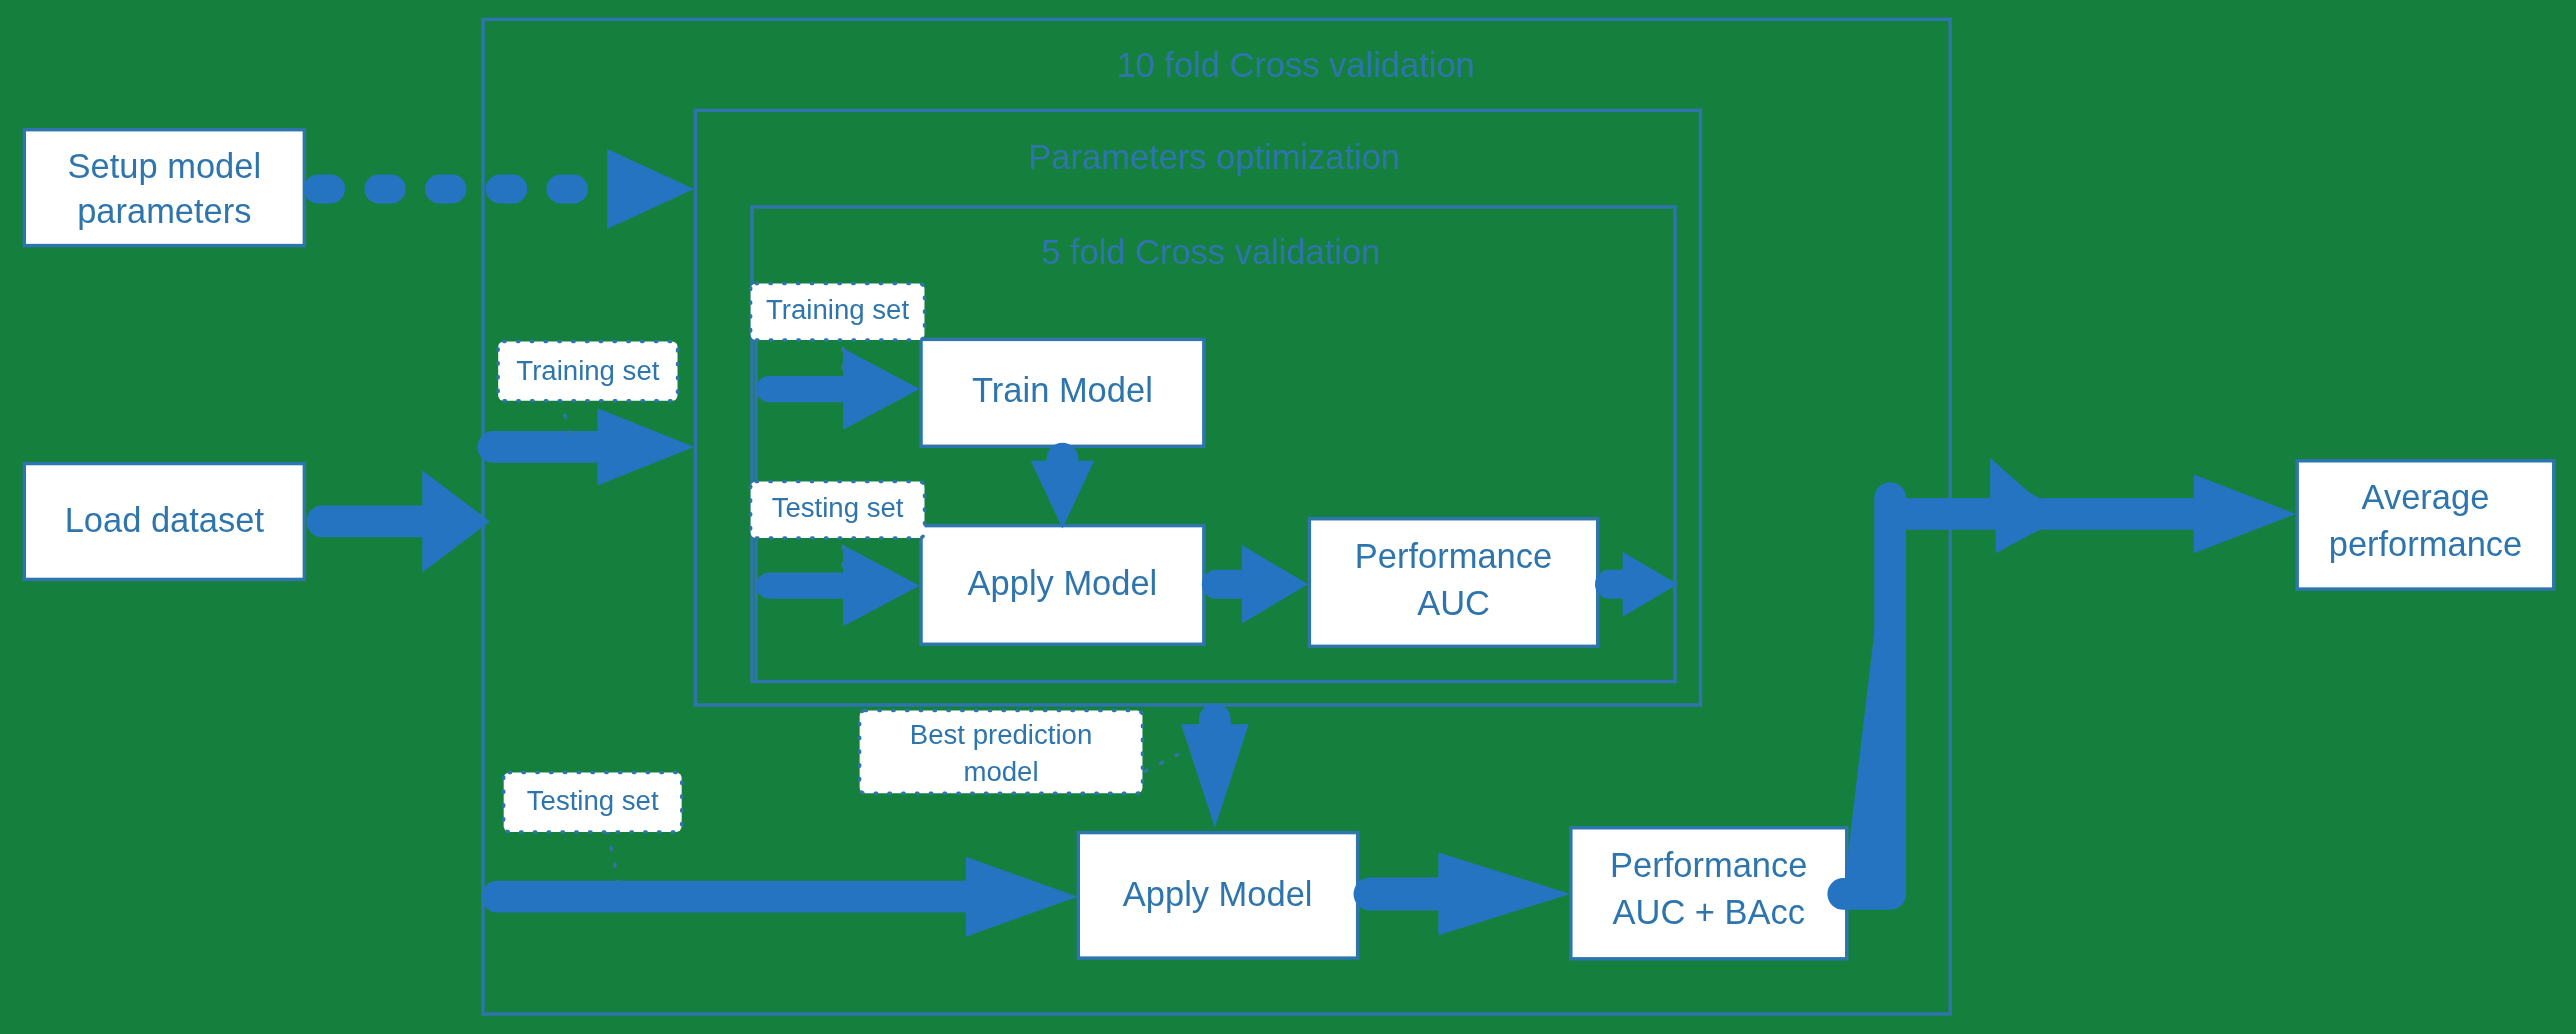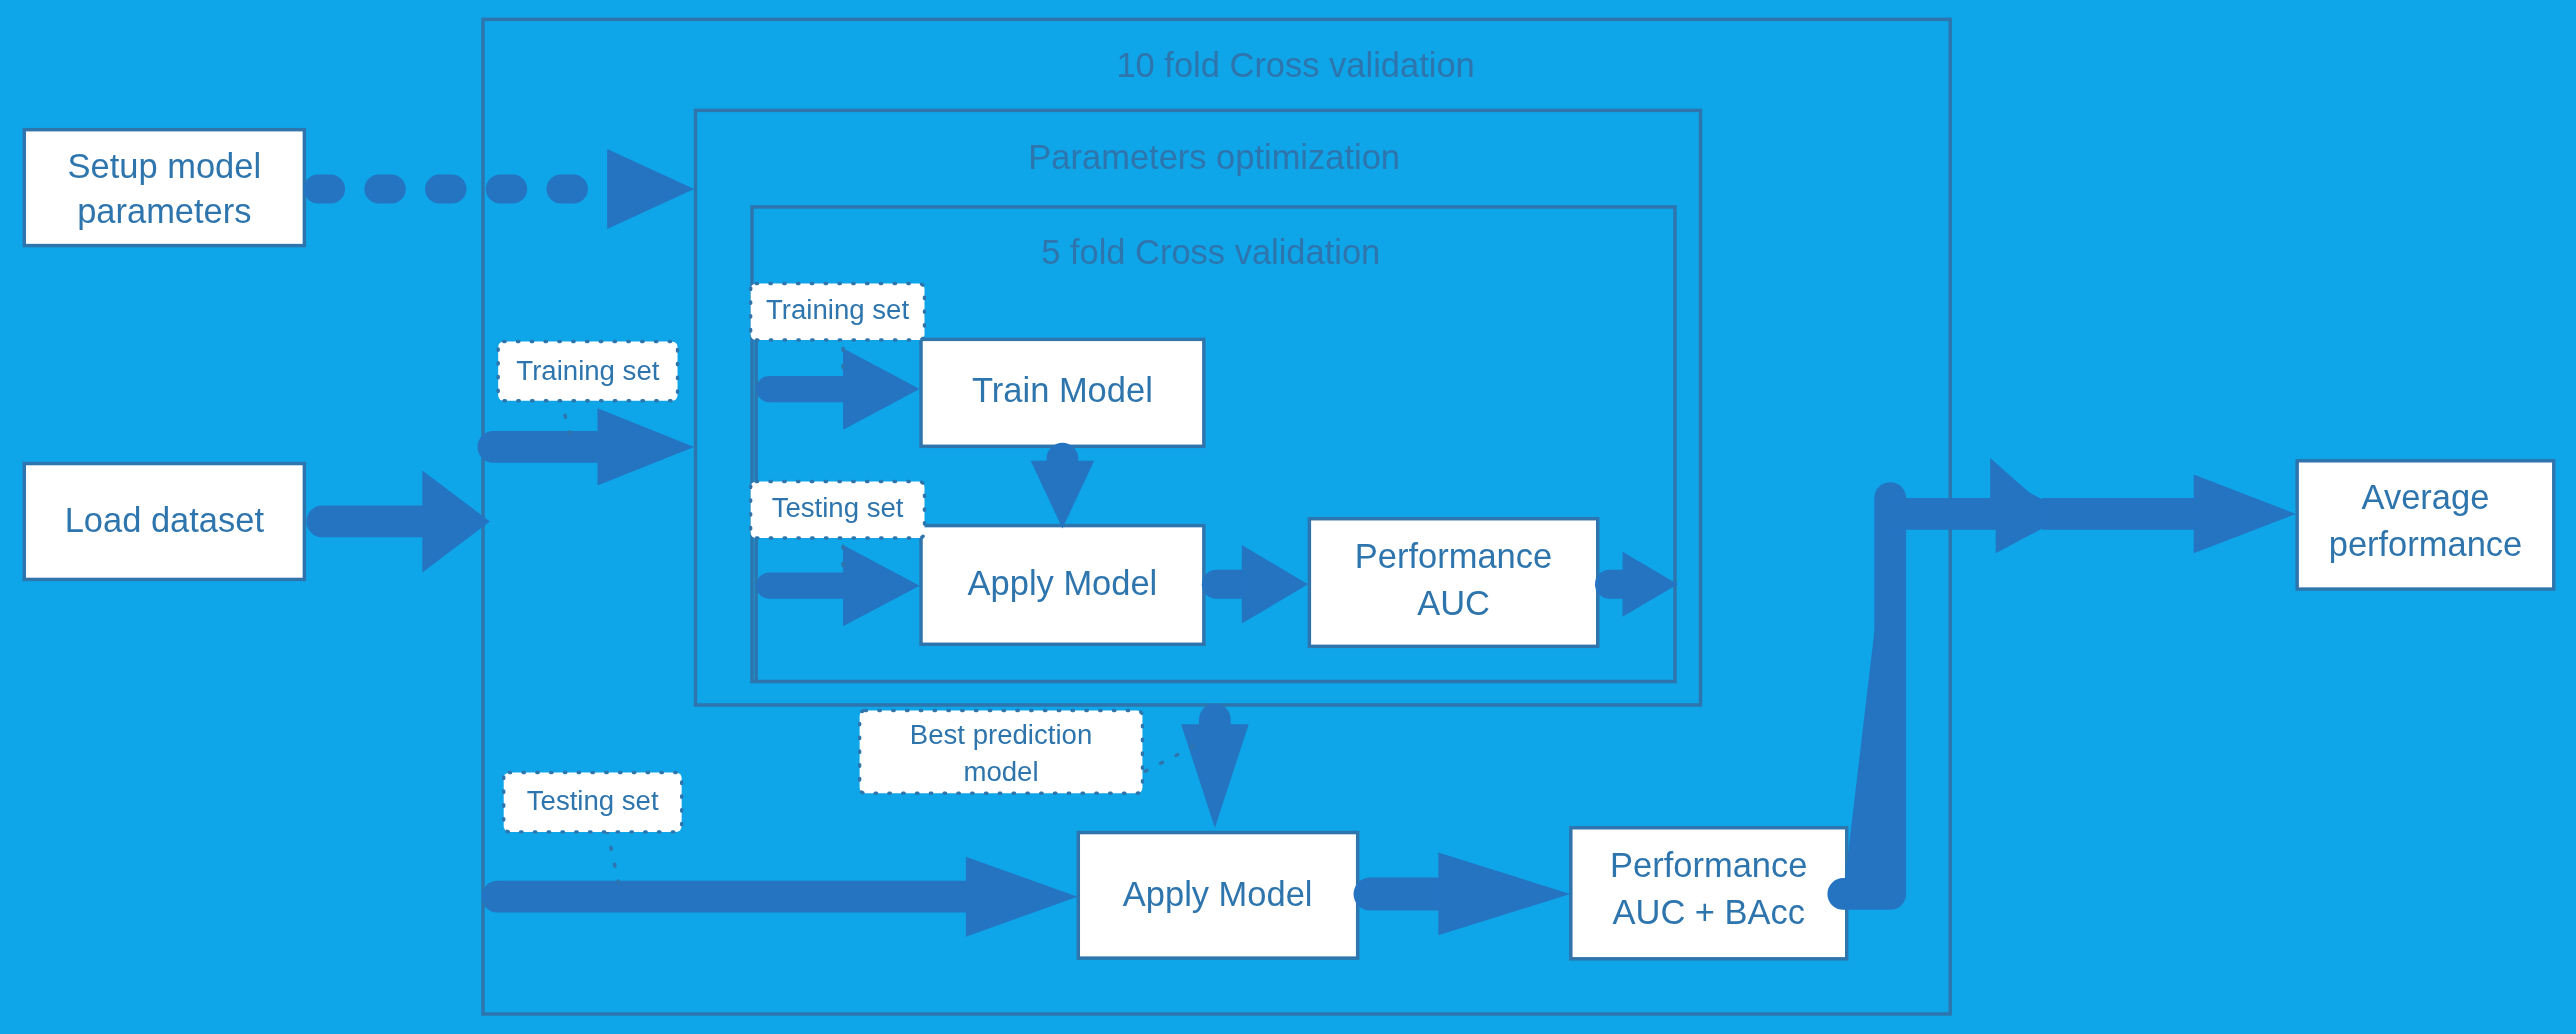--- a/index.html
+++ b/index.html
@@ -4,21 +4,21 @@
 <style>
   html, body {
     margin: 0;
     padding: 0;
     background: #ffffff;
   }
   #canvas {
     position: relative;
     width: 2576px;
     height: 1034px;
-    background: #0ea5e9;
+    background: #15803d;
     font-family: "Liberation Sans", sans-serif;
     overflow: hidden;
   }
   svg#diagram {
     position: absolute;
     left: 0; top: 0;
     width: 2576px;
     height: 1034px;
   }
   .node-box {

